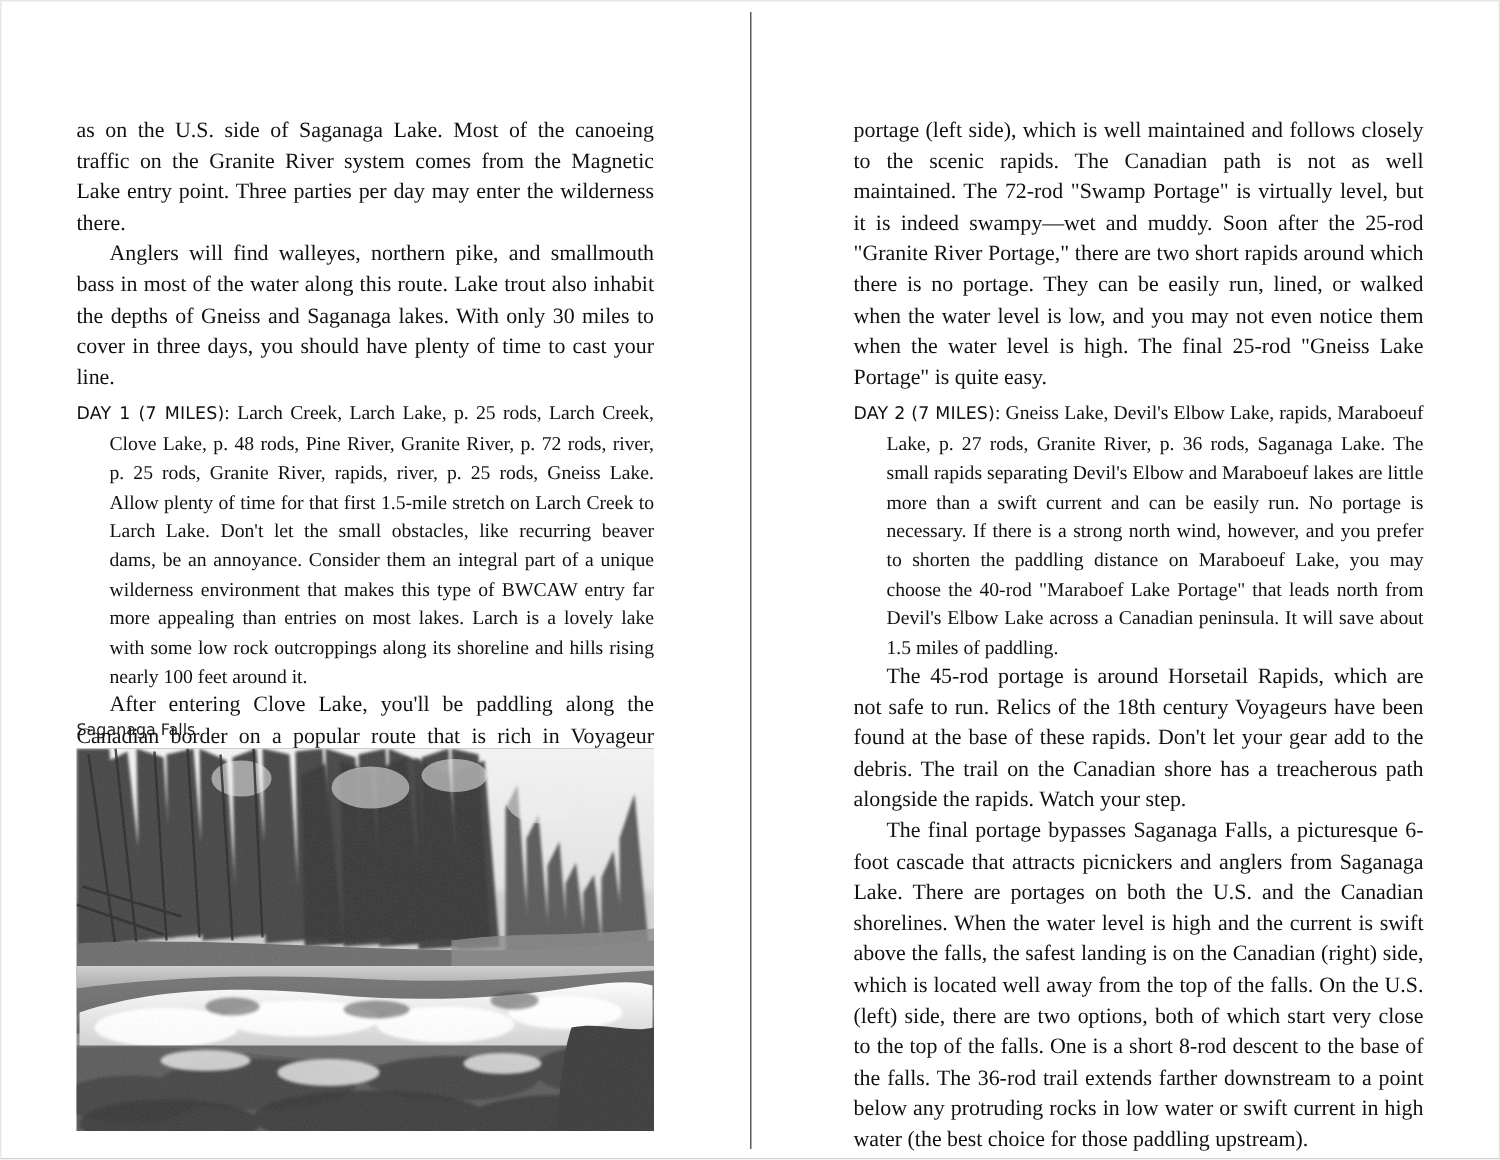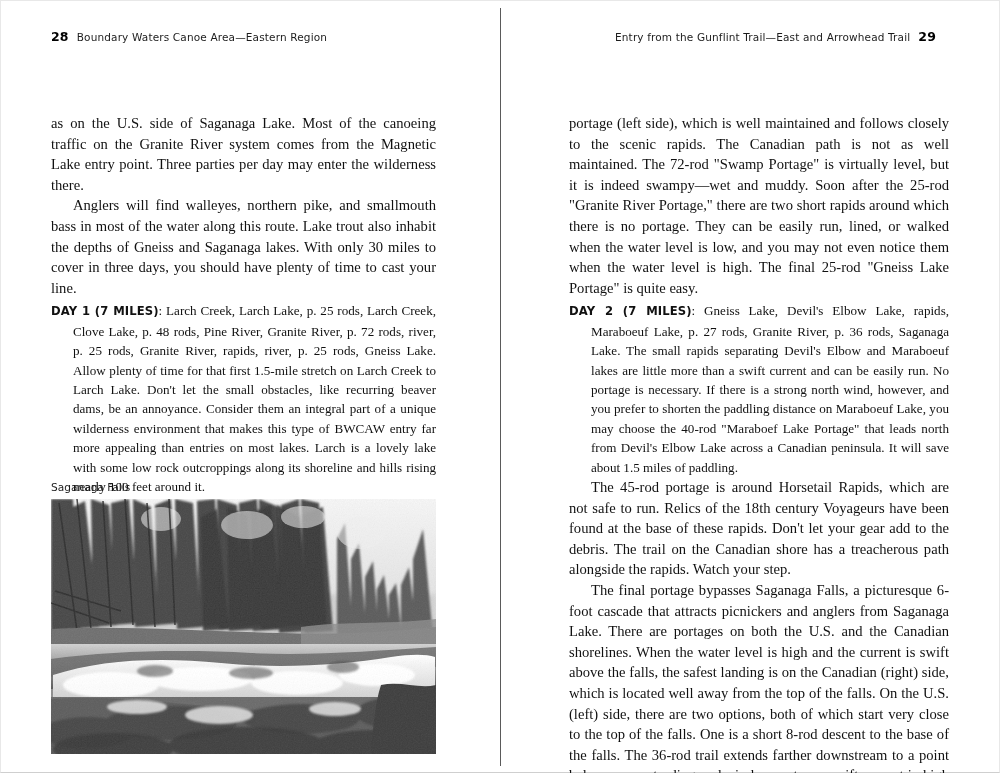--- a/index.html
+++ b/index.html
@@ -64,21 +64,20 @@
     color: #000;
   }
   .runhead-left .folio  { margin-right: 8px; }
   .runhead-right .folio { margin-left: 8px; }
   .runhead-title { font-size: 10.5px; }
 
   
   .col {
     position: absolute;
     top: 76px;
-    margin-top: 36px;
   }
   .col-left  { left: 50px;  width: 385px; }
   .col-right { left: 68px;  width: 380px; }
 
   p.body {
     margin: 0;
     font-size: 14.6px;
     line-height: 20.6px;
     text-align: justify;
     text-indent: 22px;
@@ -91,21 +90,21 @@
     margin: 0;
     margin-top: 3px;
     font-size: 13.1px;
     line-height: 19.4px;
     text-align: justify;
     padding-left: 22px;
     text-indent: -22px;
   }
   p.day .daylabel {
     font-family: "DejaVu Sans", "Liberation Sans", sans-serif;
-    font-weight: bold;
+    font-weight: normal;
     font-size: 11.6px;
     letter-spacing: .1px;
   }
   p.day .dayrest { font-size: 13.1px; }
 
   
   .figure {
     position: absolute;
     left: 50px;
     top: 480px;
@@ -127,23 +126,20 @@
   }
   .photo svg { display: block; }
 </style>
 </head>
 <body>
 
 <div class="spread">
 
   <div class="page page-left">
 
-    <div class="runhead runhead-left">
-      <span class="folio">28</span><span class="runhead-title">Boundary Waters Canoe Area—Eastern Region</span>
-    </div>
 
     <div class="col col-left">
       <p class="body first">as on the U.S. side of Saganaga Lake. Most of the canoeing traffic on the Granite River system comes from the Magnetic Lake entry point. Three parties per day may enter the wilderness there.</p>
       <p class="body">Anglers will find walleyes, northern pike, and smallmouth bass in most of the water along this route. Lake trout also inhabit the depths of Gneiss and Saganaga lakes. With only 30 miles to cover in three days, you should have plenty of time to cast your line.</p>
       <p class="day"><span class="daylabel">DAY 1 (7 MILES)</span><span class="dayrest">: Larch Creek, Larch Lake, p. 25 rods, Larch Creek, Clove Lake, p. 48 rods, Pine River, Granite River, p. 72 rods, river, p. 25 rods, Granite River, rapids, river, p. 25 rods, Gneiss Lake. Allow plenty of time for that first 1.5-mile stretch on Larch Creek to Larch Lake. Don't let the small obstacles, like recurring beaver dams, be an annoyance. Consider them an integral part of a unique wilderness environment that makes this type of BWCAW entry far more appealing than entries on most lakes. Larch is a lovely lake with some low rock outcroppings along its shoreline and hills rising nearly 100 feet around it.</span></p>
       <p class="body">After entering Clove Lake, you'll be paddling along the Canadian border on a popular route that is rich in Voyageur history. An expert whitewater canoeist could probably eliminate all of the portages along the scenic Granite River. A novice and anyone who is not absolutely confident of having the necessary whitewater skills, however, should definitely use the portages.</p>
       <p class="body">The portages are neither long nor difficult. At the 48-rod portage, there are trails on both sides of the rapids. Use the U.S.</p>
     </div>
 
     <figure class="figure" style="margin:0;">
@@ -281,23 +277,20 @@
           <rect x="0" y="0" width="385" height="255" filter="url(#grain)" opacity="0.55"></rect>
         </svg>
       </div>
     </figure>
   </div>
 
   <div class="gutter"></div>
 
   <div class="page page-right">
 
-    <div class="runhead runhead-right">
-      <span class="runhead-title">Entry from the Gunflint Trail—East and Arrowhead Trail</span><span class="folio">29</span>
-    </div>
 
     <div class="col col-right">
       <p class="body first">portage (left side), which is well maintained and follows closely to the scenic rapids. The Canadian path is not as well maintained. The 72-rod "Swamp Portage" is virtually level, but it is indeed swampy—wet and muddy. Soon after the 25-rod "Granite River Portage," there are two short rapids around which there is no portage. They can be easily run, lined, or walked when the water level is low, and you may not even notice them when the water level is high. The final 25-rod "Gneiss Lake Portage" is quite easy.</p>
       <p class="day"><span class="daylabel">DAY 2 (7 MILES)</span><span class="dayrest">: Gneiss Lake, Devil's Elbow Lake, rapids, Maraboeuf Lake, p. 27 rods, Granite River, p. 36 rods, Saganaga Lake. The small rapids separating Devil's Elbow and Maraboeuf lakes are little more than a swift current and can be easily run. No portage is necessary. If there is a strong north wind, however, and you prefer to shorten the paddling distance on Maraboeuf Lake, you may choose the 40-rod "Maraboef Lake Portage" that leads north from Devil's Elbow Lake across a Canadian peninsula. It will save about 1.5 miles of paddling.</span></p>
       <p class="body">The 45-rod portage is around Horsetail Rapids, which are not safe to run. Relics of the 18th century Voyageurs have been found at the base of these rapids. Don't let your gear add to the debris. The trail on the Canadian shore has a treacherous path alongside the rapids. Watch your step.</p>
       <p class="body">The final portage bypasses Saganaga Falls, a picturesque 6-foot cascade that attracts picnickers and anglers from Saganaga Lake. There are portages on both the U.S. and the Canadian shorelines. When the water level is high and the current is swift above the falls, the safest landing is on the Canadian (right) side, which is located well away from the top of the falls. On the U.S. (left) side, there are two options, both of which start very close to the top of the falls. One is a short 8-rod descent to the base of the falls. The 36-rod trail extends farther downstream to a point below any protruding rocks in low water or swift current in high water (the best choice for those paddling upstream).</p>
 
     </div>
   </div>
 

